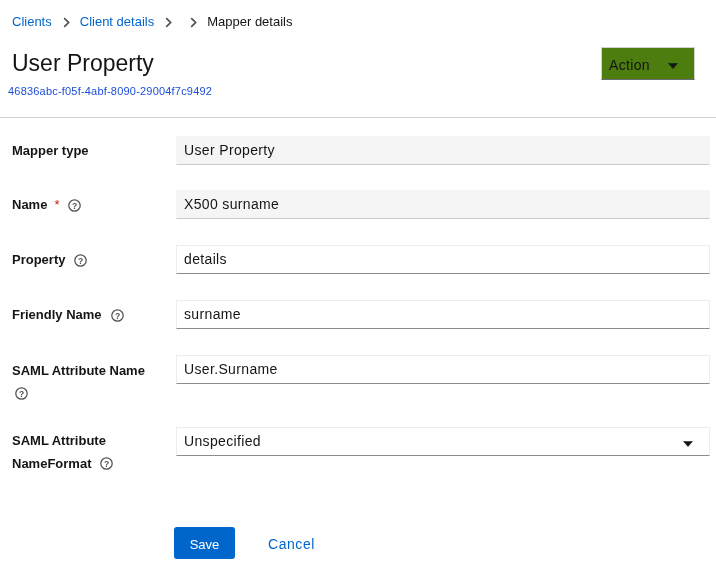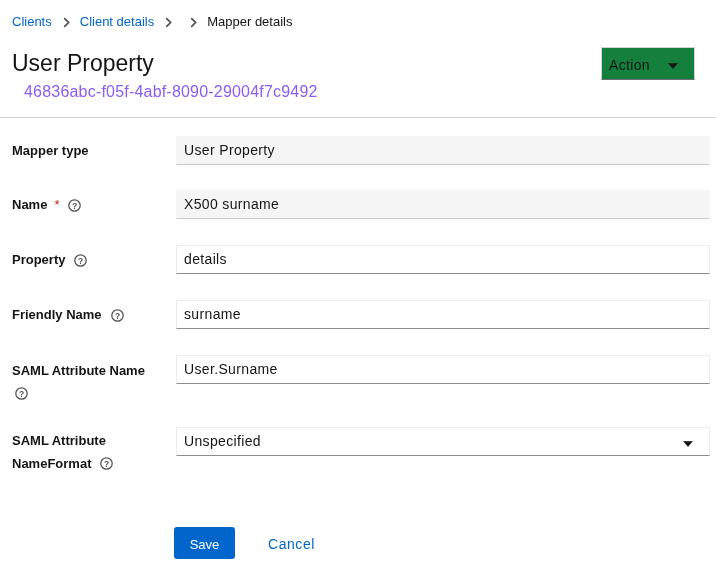--- a/index.html
+++ b/index.html
@@ -5,24 +5,24 @@
   * { margin:0; padding:0; box-sizing:border-box; }
   html,body { width:716px; height:578px; background:#fff; font-family:"Liberation Sans", sans-serif; color:#151515; }
   body { position:relative; overflow:hidden; }
   .abs { position:absolute; }
   a { color:#0066cc; text-decoration:none; }
   
   .bc { left:12px; top:14px; font-size:13px; line-height:16px; display:flex; align-items:center; white-space:nowrap; }
   .bc .sep { margin:0 10px 0 11px; display:flex; }
   
   .h1 { left:12px; top:50px; font-size:23px; line-height:26px; font-weight:400; color:#151515; }
-  .uuid { left:24px; top:82px; font-size:16px; line-height:19px; letter-spacing:0.2px; color:#8b5cf6; }
+  .uuid { left:8px; top:82px; font-size:11px; line-height:19px; letter-spacing:0.2px; color:#1d4ed8; }
   .divider { left:0; top:117px; width:716px; height:1px; background:#d2d2d2; }
   
-  .action { left:601px; top:47px; width:94px; height:33px; background:#15803d;
+  .action { left:601px; top:47px; width:94px; height:33px; background:#4d7c0f;
             border:1px solid #d2d2d2; border-bottom:1px solid #6a6e73;
             display:flex; align-items:center; padding:2px 0 0 7px; font-size:14px; letter-spacing:0.35px; }
   .action svg { position:absolute; left:66px; top:15px; }
   
   .lab { left:12px; width:164px; font-size:13px; font-weight:700; line-height:22.5px; color:#151515; }
   .lab .req { color:#c9190b; margin-left:7px; font-weight:400; }
   .hicon { margin-left:9px; vertical-align:-2.5px; }
   .hicon2 { margin-left:3px; vertical-align:-2.5px; }
   .in { left:176px; width:534px; height:29px; display:flex; align-items:center;
         padding:0 0 2px 7px; font-size:14px; letter-spacing:0.35px; background:#fff;

